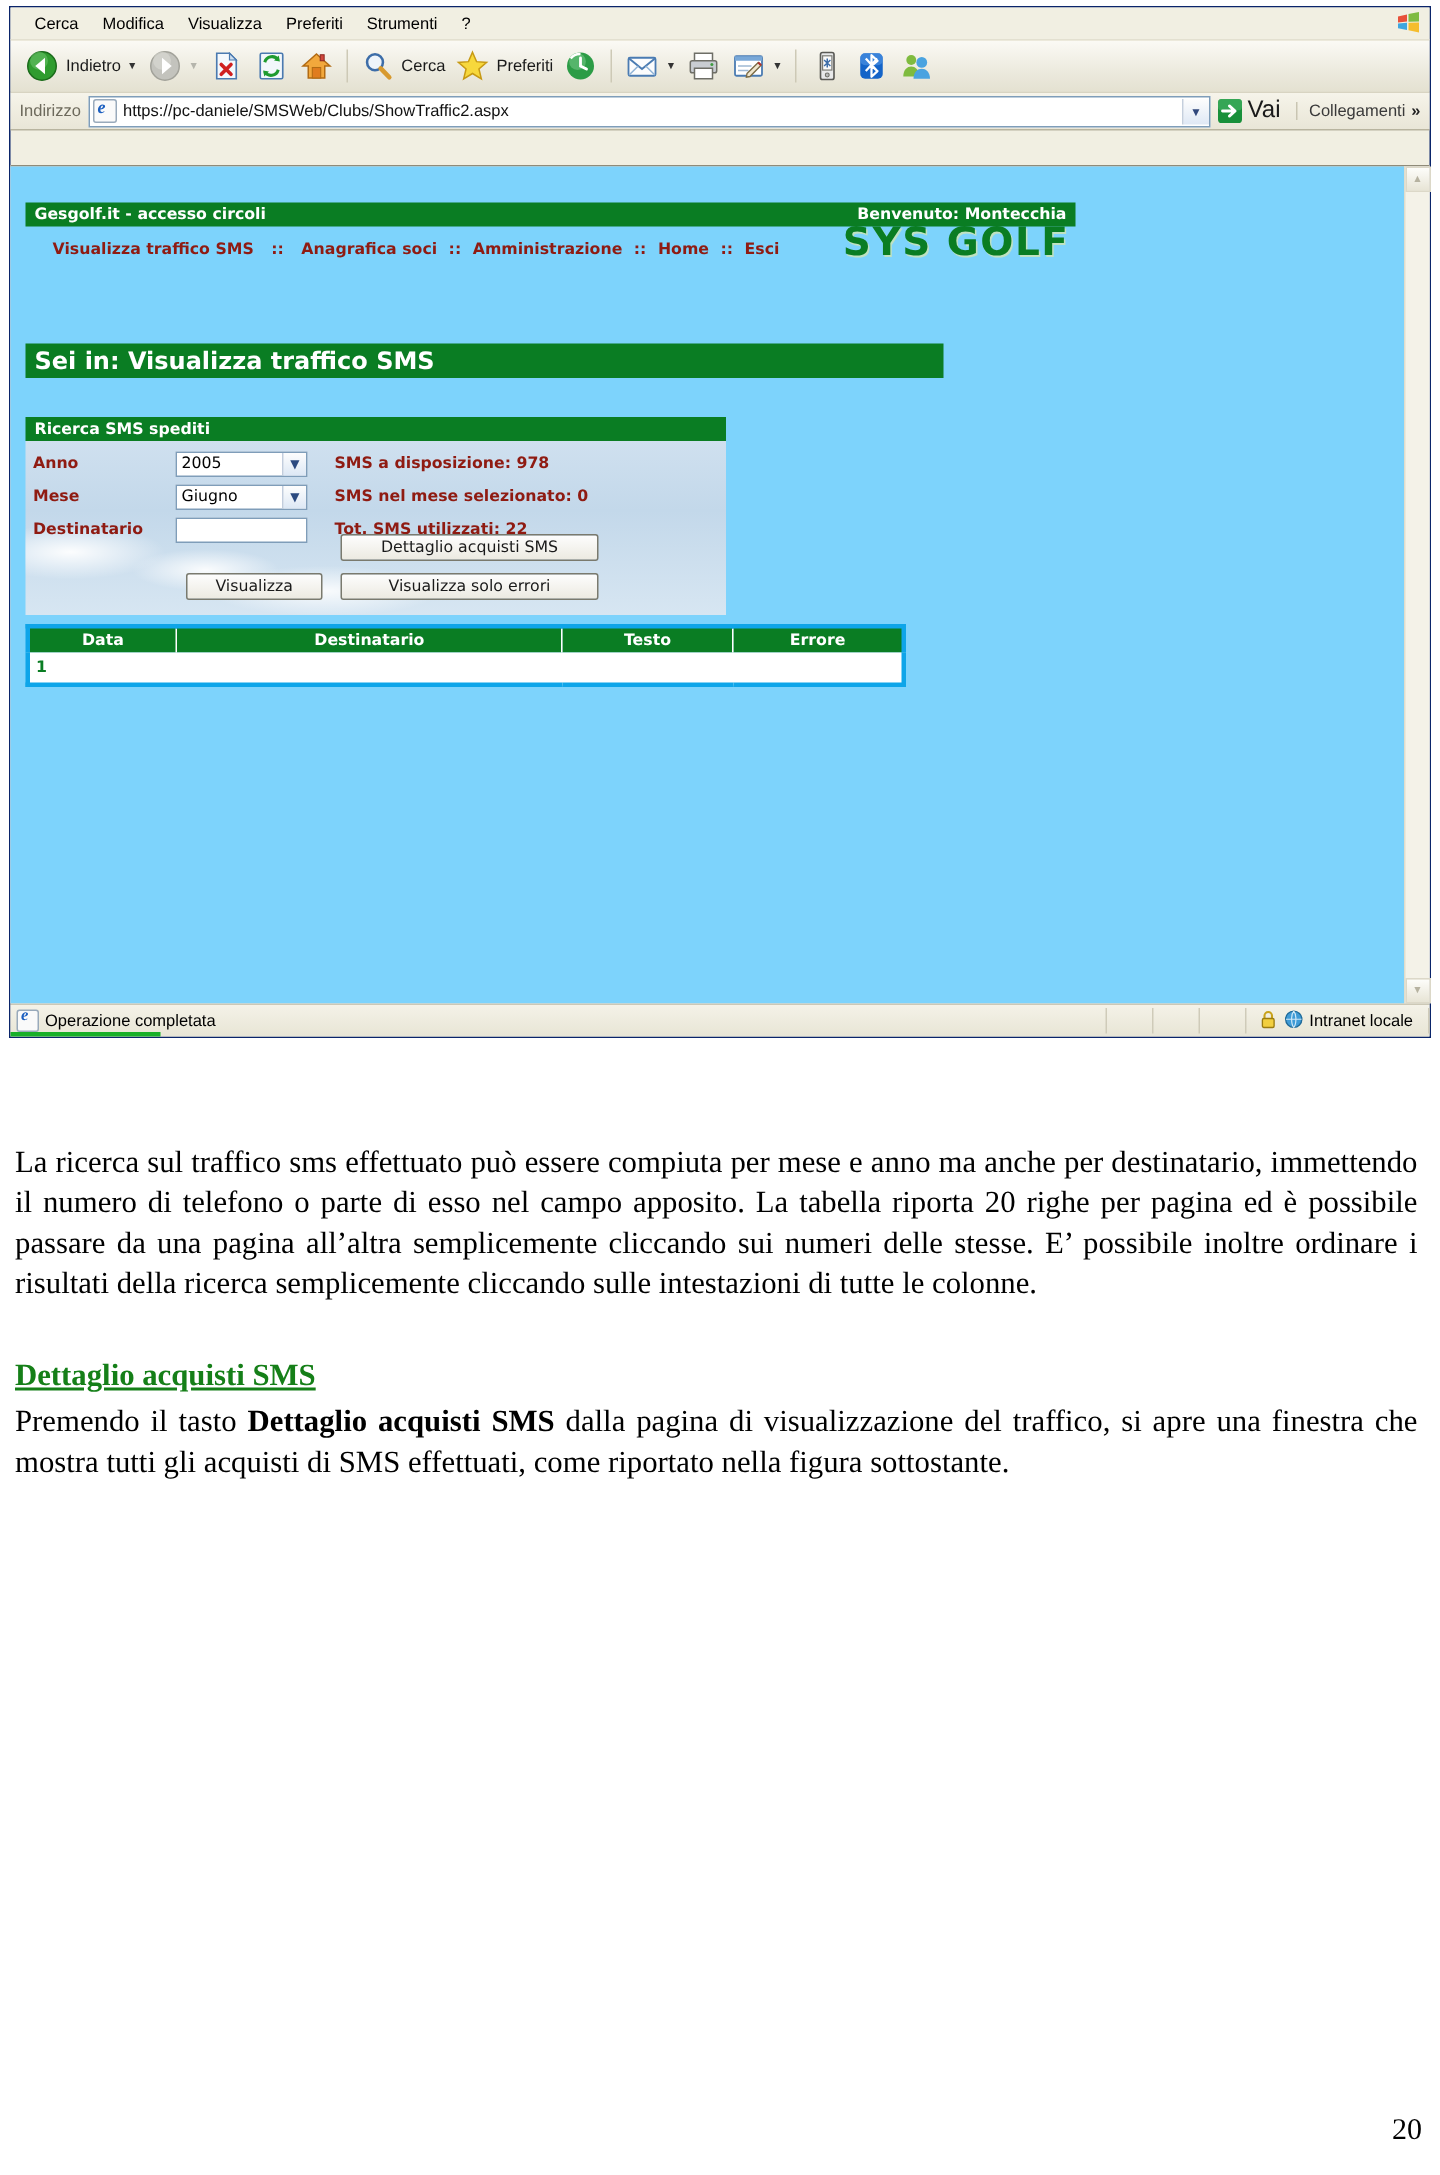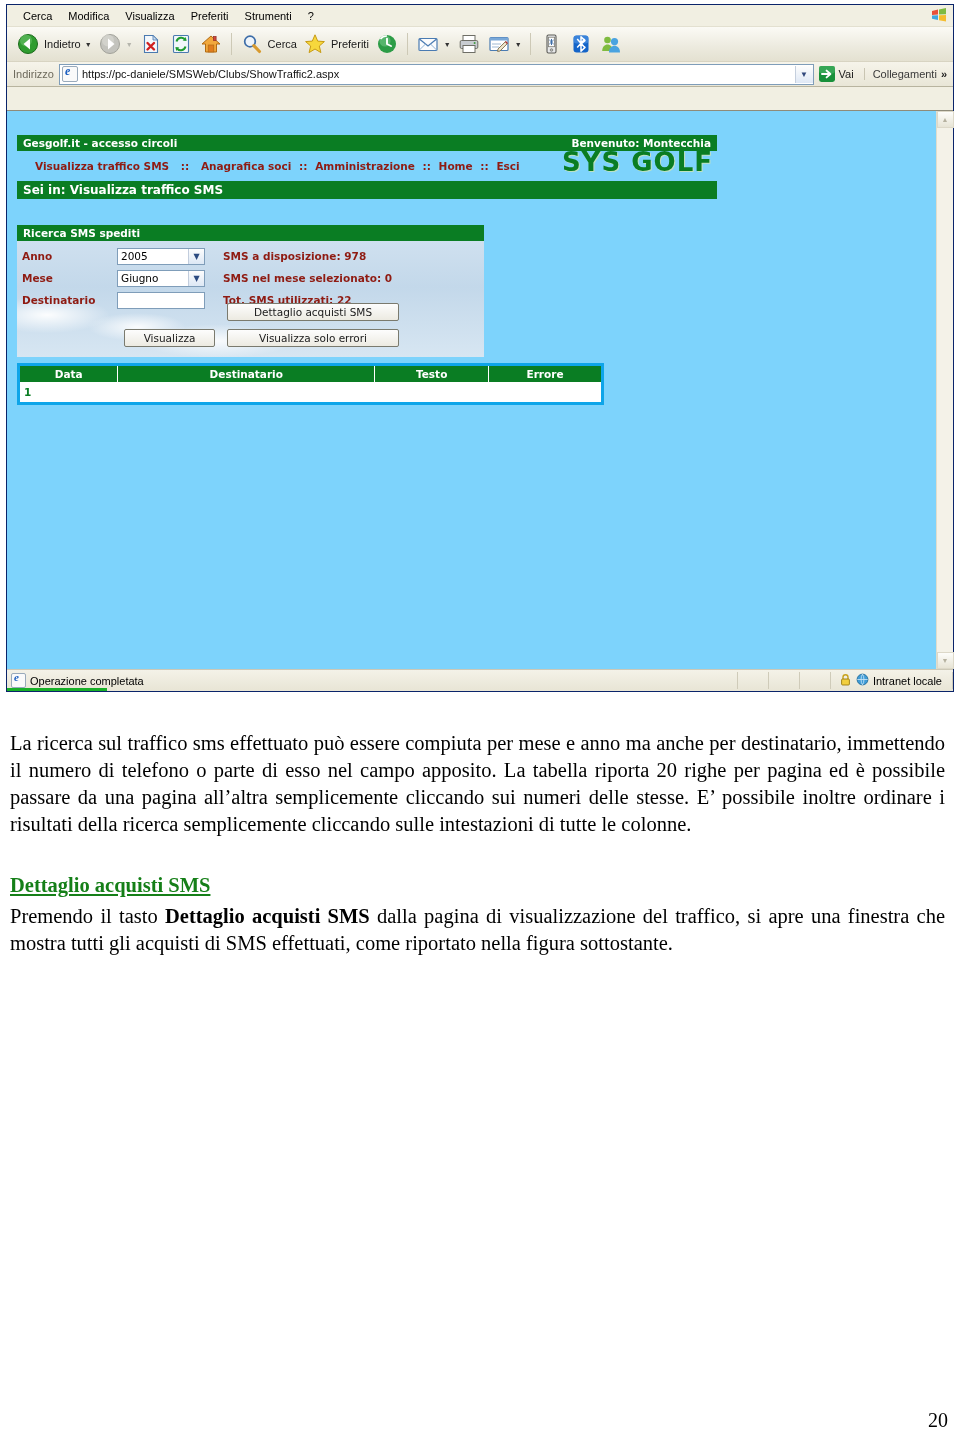--- a/index.html
+++ b/index.html
@@ -134,21 +134,21 @@
   }
   .addr-url { font-size: 11px; color: #111; white-space: nowrap; }
   .addr-drop {
     width: 17px; height: 17px; margin-left: auto; flex: none;
     background: linear-gradient(to bottom,#fdfdfd,#dfe8f5);
     border-left: 1px solid #c5cfdd;
     display: flex; align-items: center; justify-content: center;
   }
   .addr-drop .cv { font-size: 8px; color: #31487c; }
   .go-btn { display: flex; align-items: center; padding: 0 6px 0 4px; }
-  .go-label { font-size: 11px; color: #1a1a1a; margin-left: 3px; }
+  .go-label { font-size: 16px; color: #1a1a1a; margin-left: 3px; }
   .links-label { font-size: 11px; color: #3a3a3a; padding: 0 4px 0 8px;
                  border-left: 1px solid #c9c5b2; margin-left: 4px; }
   .chevrons { font-size: 11px; color: #222; font-weight: bold; padding-right: 4px; }
 
   
   .viewport {
     position: absolute;
     left: 0; right: 0;
     top: 105px; bottom: 22px;
     background: #fff;
@@ -202,23 +202,23 @@
   .logo {
     position: absolute; right: 4px; top: -4px;
     font-family: "DejaVu Sans", sans-serif;
     font-size: 26px; font-weight: bold;
     color: #0a7d23;
     letter-spacing: 1px;
     text-shadow: 1px 1px 0 #bfe2c2;
   }
   .breadcrumb-bar {
     background: #0a7d23; color: #fff;
-    font-size: 12px; font-weight: bold;
+    font-size: 16px; font-weight: bold;
     padding: 2px 6px;
-    width: 700px; box-sizing: border-box;
+    width: 612px; box-sizing: border-box; margin-top: 48px;
   }
 
   .search-panel {
     margin-top: 26px;
     width: 467px;
     position: relative;
   }
   .panel-head {
     background: #0a7d23; color: #fff;
     font-size: 10.5px; font-weight: bold;
@@ -329,21 +329,21 @@
   .sb-progress {
     position: absolute; left: 0; bottom: 0; height: 3px; width: 100px;
     background: #18b028;
   }
   .sb-blank { width: 22px; }
   .sb-zone { display: flex; align-items: center; gap: 4px; padding-left: 8px; padding-right: 10px; }
 
   
   .doc {
     position: absolute;
-    left: 10px; top: 730px;
+    left: 10px; top: 762px;
     width: 935px;
     font-family: "Liberation Serif", serif;
     color: #000;
   }
   .doc p {
     margin: 0 0 4px 0;
     font-size: 20.5px;
     line-height: 1.32;
     text-align: justify;
   }

